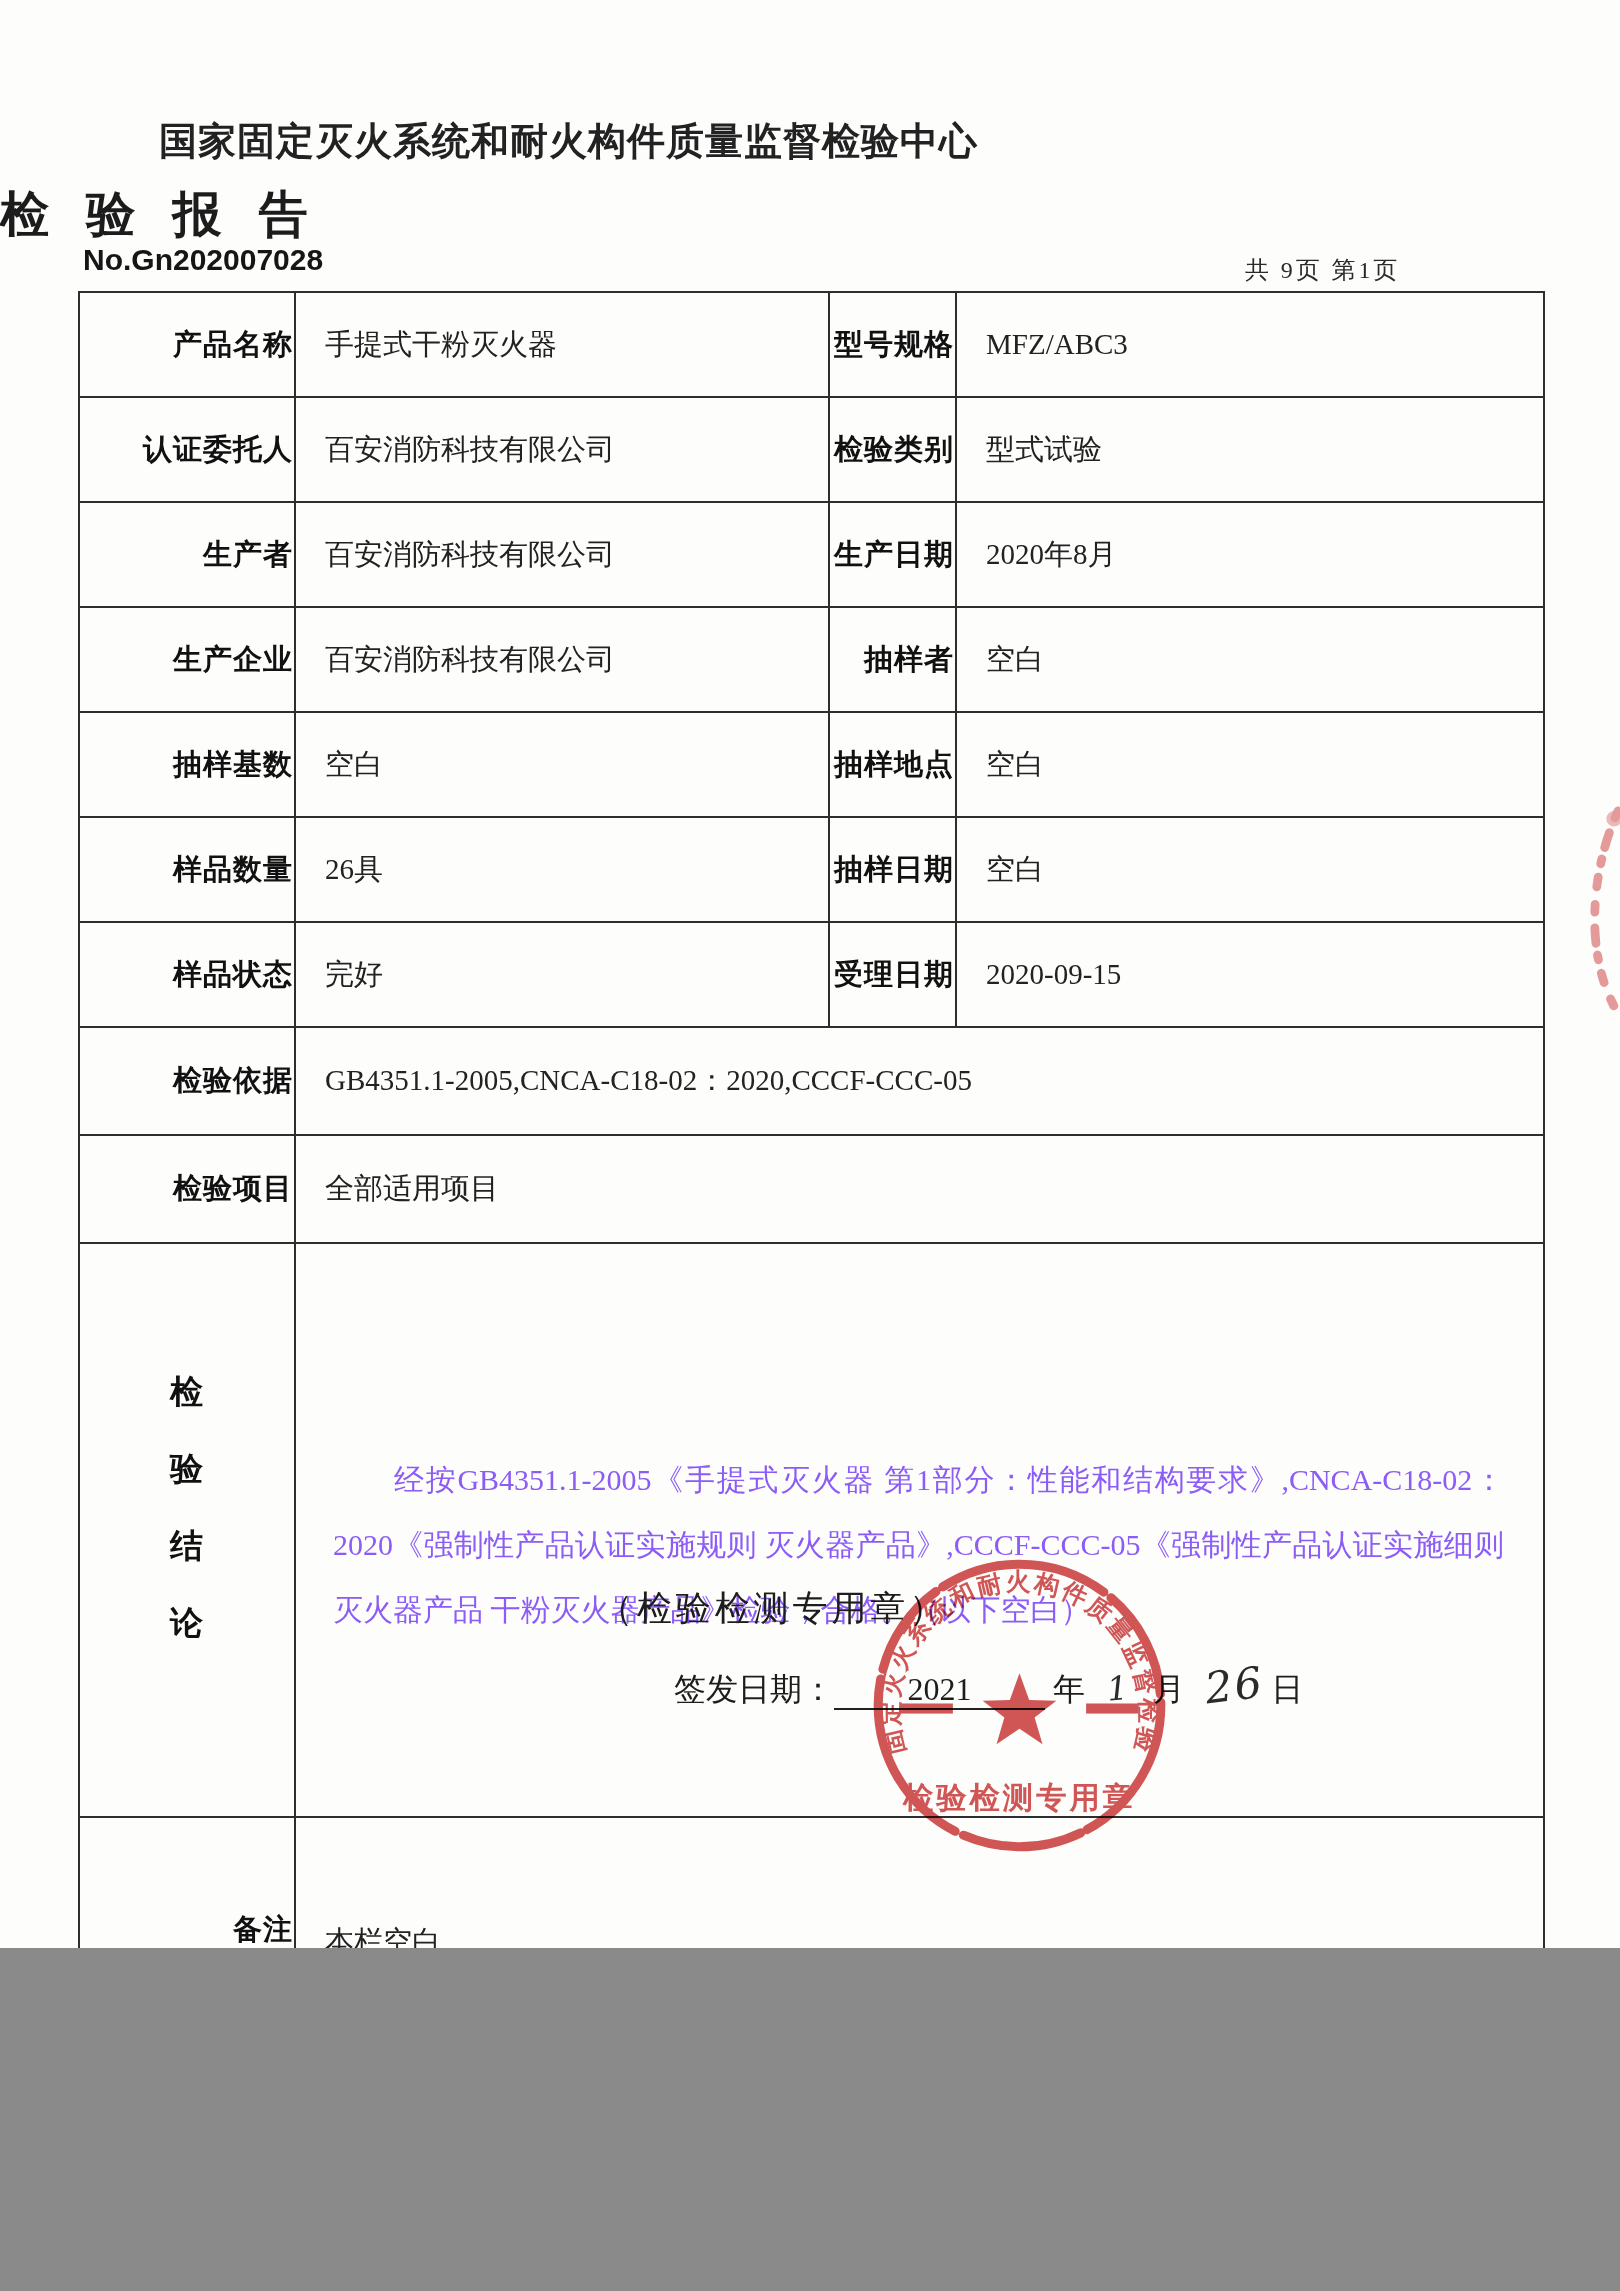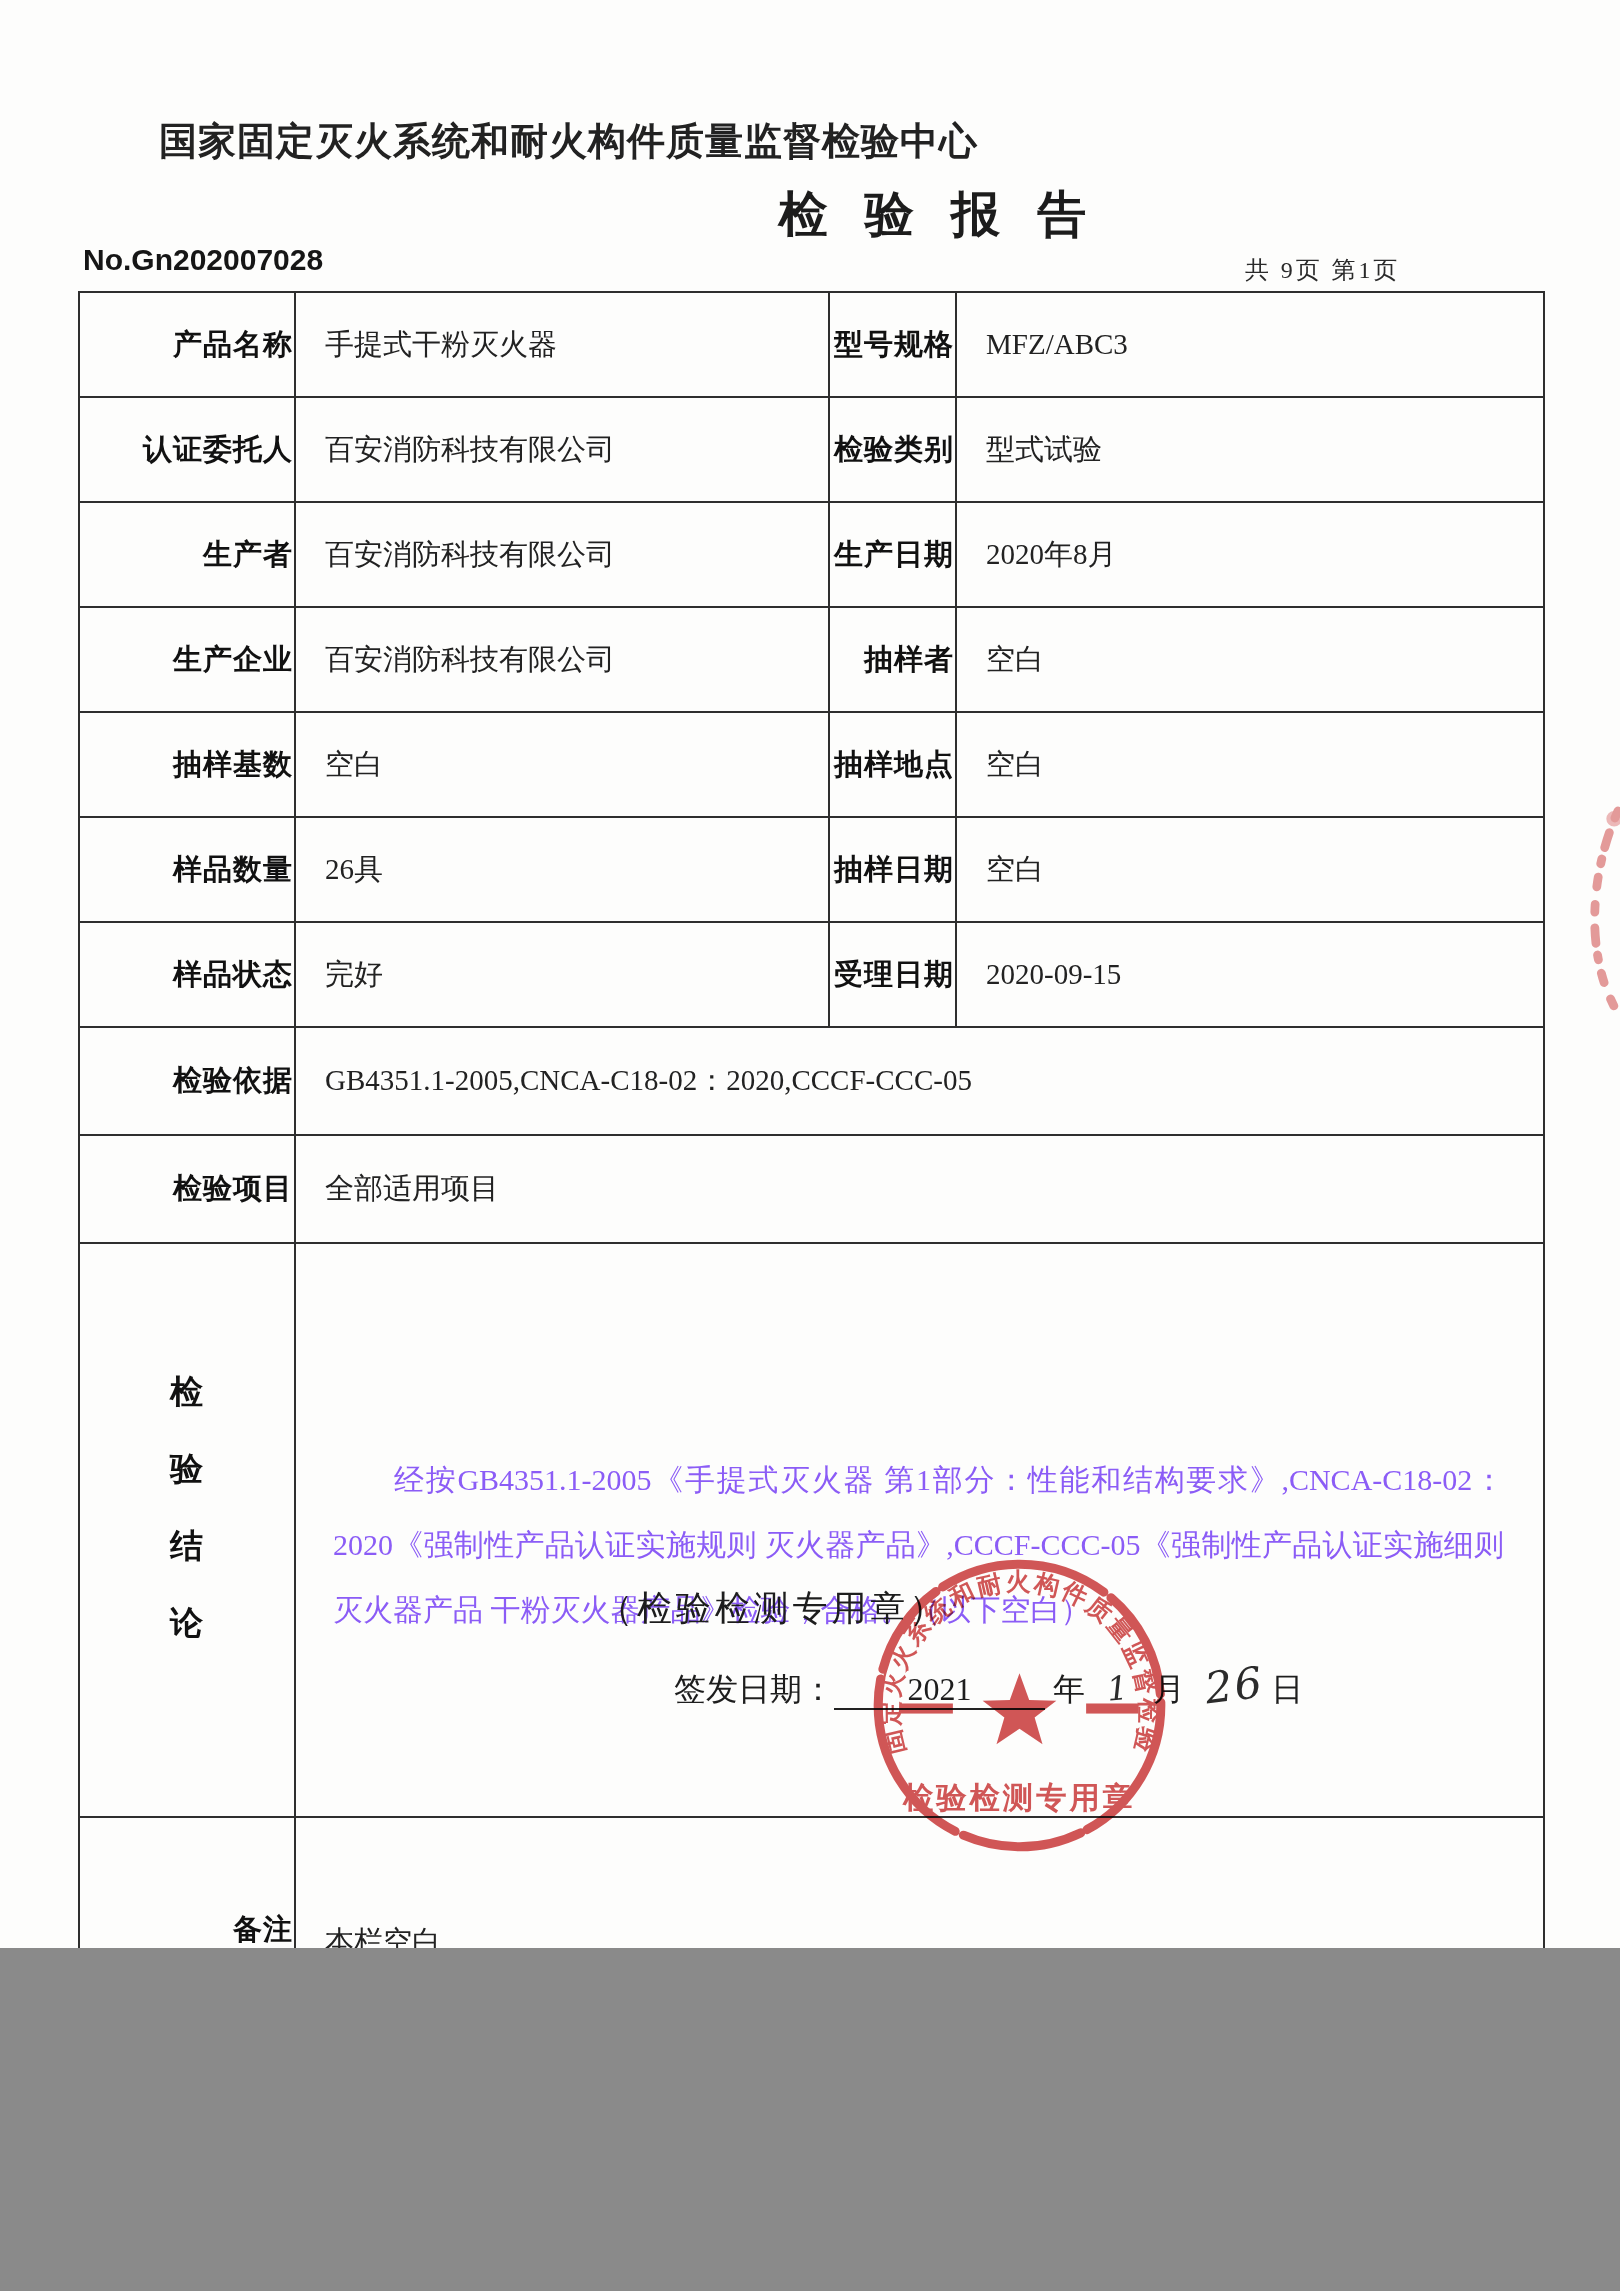--- a/index.html
+++ b/index.html
@@ -13,21 +13,21 @@
   }
   
   .org-title{
     position:absolute;left:0;top:116px;width:1137px;
     text-align:center;
     font-family:"Liberation Sans","DejaVu Sans",sans-serif;
     font-weight:700;font-size:38px;letter-spacing:1px;color:#222;
   }
   .report-title{
     position:absolute;left:0;top:182px;width:1098px;
-    text-align:right;
+    text-align:left;
     font-family:"Liberation Sans","DejaVu Sans",sans-serif;
     font-weight:700;font-size:49px;letter-spacing:11.8px;color:#1c1c1c;
   }
   .report-no{
     position:absolute;left:83px;top:243px;
     font-family:"Liberation Sans","DejaVu Sans",sans-serif;
     font-weight:700;font-size:30px;letter-spacing:0;color:#161616;
   }
   .page-info{
     position:absolute;left:1245px;top:247px;

